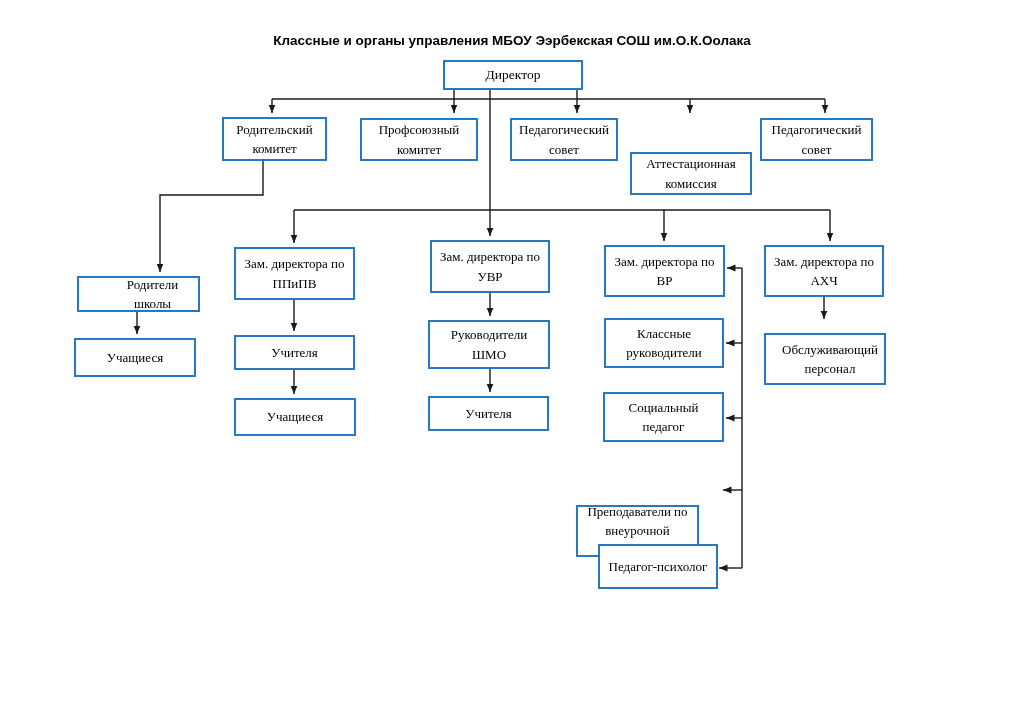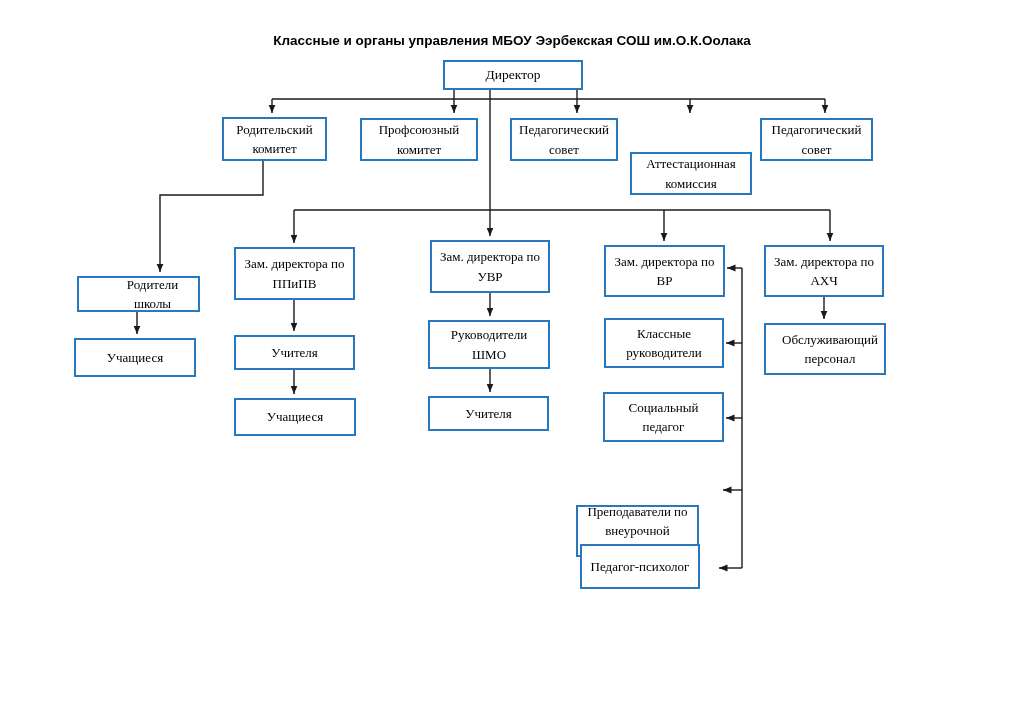--- a/index.html
+++ b/index.html
@@ -134,18 +134,18 @@
 ШМО</div>
   <div class="node" style="left:428px; top:396px; width:121px; height:35px;">Учителя</div>
 
   <div class="node" style="left:604px; top:318px; width:120px; height:50px;">Классные
 руководители</div>
   <div class="node" style="left:603px; top:392px; width:121px; height:50px;">Социальный
 педагог</div>
   <div class="node" style="left:576px; top:461px; width:123px; height:52px;margin-top:44px;">Преподаватели по
 внеурочной
 деятельности</div>
-  <div class="node" style="left:580px; top:544px; width:120px; height:45px;">Педагог-психолог</div>
+  <div class="node" style="left:598px; top:544px; width:120px; height:45px;">Педагог-психолог</div>
 
-  <div class="node" style="left:764px; top:323px; width:122px; height:52px;padding-left:14px;">Обслуживающий
+  <div class="node" style="left:764px; top:333px; width:122px; height:52px;padding-left:14px;">Обслуживающий
 персонал</div>
 
 </div>
 
 </body></html>

